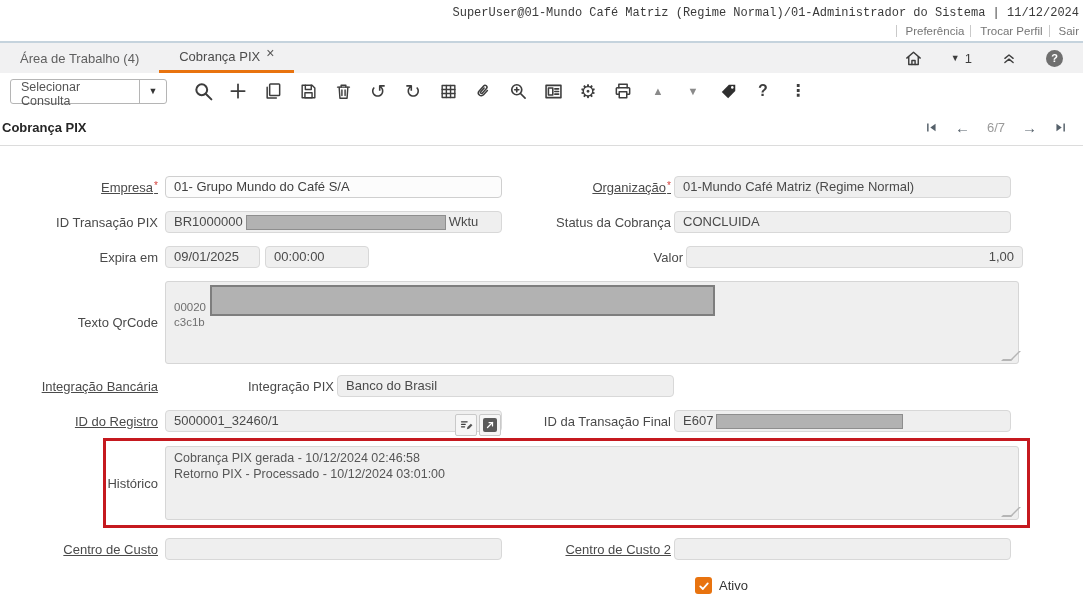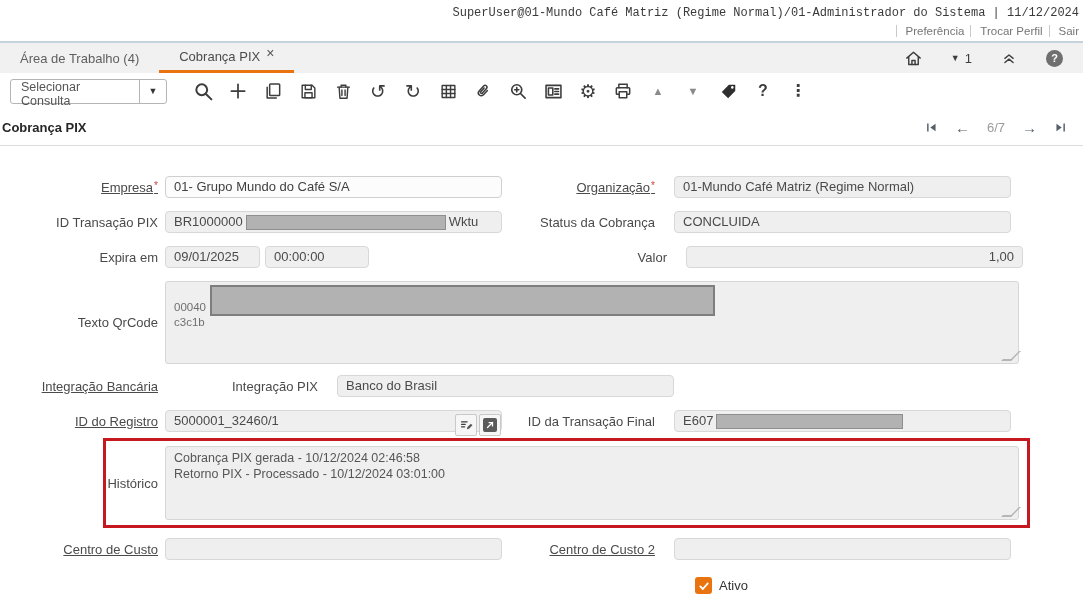--- a/index.html
+++ b/index.html
@@ -45,21 +45,21 @@
   .formbar { position:relative; border-bottom:1px solid #dcdcdc; padding:11px 0 10px 2px; }
   .form-title { font-weight:bold; color:#262626; }
   .pager { position:absolute; right:16px; top:10px; display:flex; align-items:center; gap:17px; color:#55606a; }
   .pg-arrow { font-size:15px; cursor:pointer; color:#55606a; }
   .pg-count { color:#9a9a9a; font-size:13px; }
 
   
   .form-body { padding-top:30px; }
   .frow { display:flex; align-items:center; margin-bottom:13px; }
   .lab { width:165px; flex:none; text-align:right; padding-right:7px; color:#4a4a4a; white-space:nowrap; }
-  .lab-r { width:172px; flex:none; text-align:right; padding-right:19px; color:#4a4a4a; white-space:nowrap; }
+  .lab-r { width:172px; flex:none; text-align:right; padding-right:3px; color:#4a4a4a; white-space:nowrap; }
   .lab.link, .lab-r.link { text-decoration:underline; cursor:pointer; }
   .req::after { content:"*"; color:#d43f3a; font-size:10px; vertical-align:top; margin-left:1px; }
   .inp { height:22px; line-height:20px; border:1px solid #cfcfcf; border-radius:4px; background:#fcfcfc;
     padding:0 8px; flex:none; white-space:nowrap; overflow:hidden; }
   .inp.dis { background:#efefef; border-color:#d8d8d8; color:#4a4a4a; }
   .w-l { width:337px; }
   .w-r { width:337px; }
   .num { text-align:right; }
   .redact { background:#b2b2b2; border:1px solid #8e8e8e; display:inline-block; height:15px; vertical-align:middle; }
   .inp-flex { display:flex; align-items:center; gap:3px; }
@@ -275,21 +275,21 @@
     <div class="inp dis" style="width:95px;">09/01/2025</div>
     <div class="inp dis" style="width:104px; margin-left:5px;">00:00:00</div>
     <div style="width:145px;"></div>
     <div class="lab-r">Valor</div>
     <div class="inp dis w-r num">1,00</div>
   </div>
 
   <div class="frow" style="align-items:center; margin-bottom:11px;">
     <div class="lab">Texto QrCode</div>
     <div class="tarea" style="width:854px; height:83px;">
-      <span style="white-space:pre-line;">00040
+      <span style="white-space:pre-line;">00020
 c3c1b</span>
       <div class="qr-redact"></div>
     </div>
   </div>
 
   <div class="frow">
     <div class="lab link">Integração Bancária</div>
     <div class="lab-r">Integração PIX</div>
     <div class="inp dis w-r">Banco do Brasil</div>
   </div>

